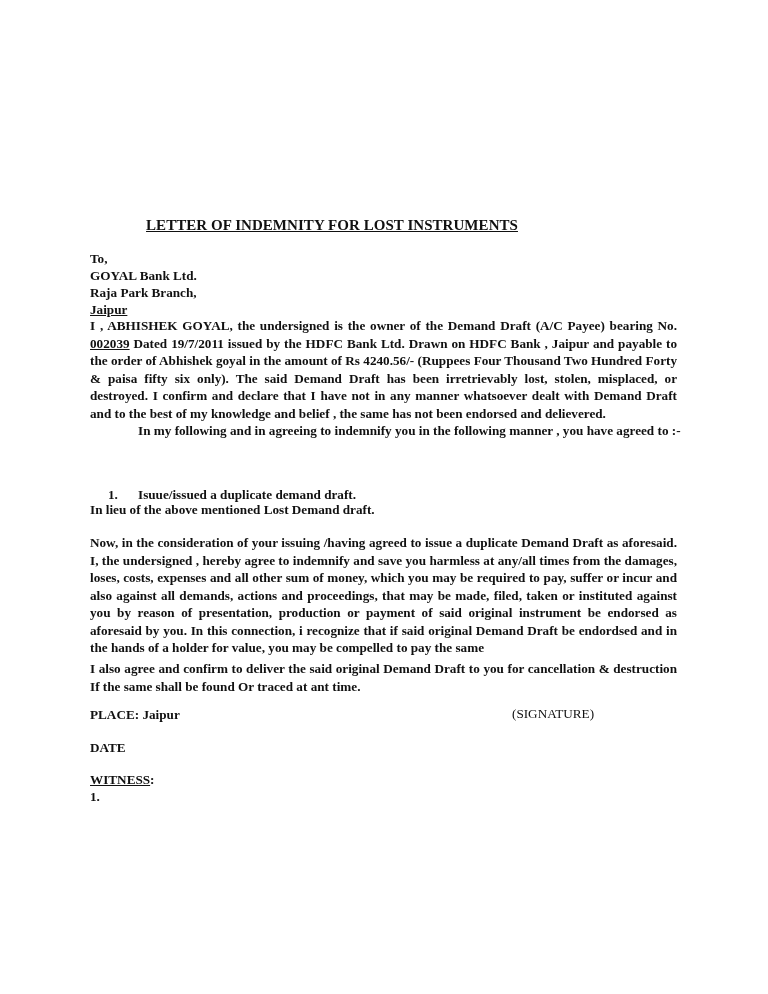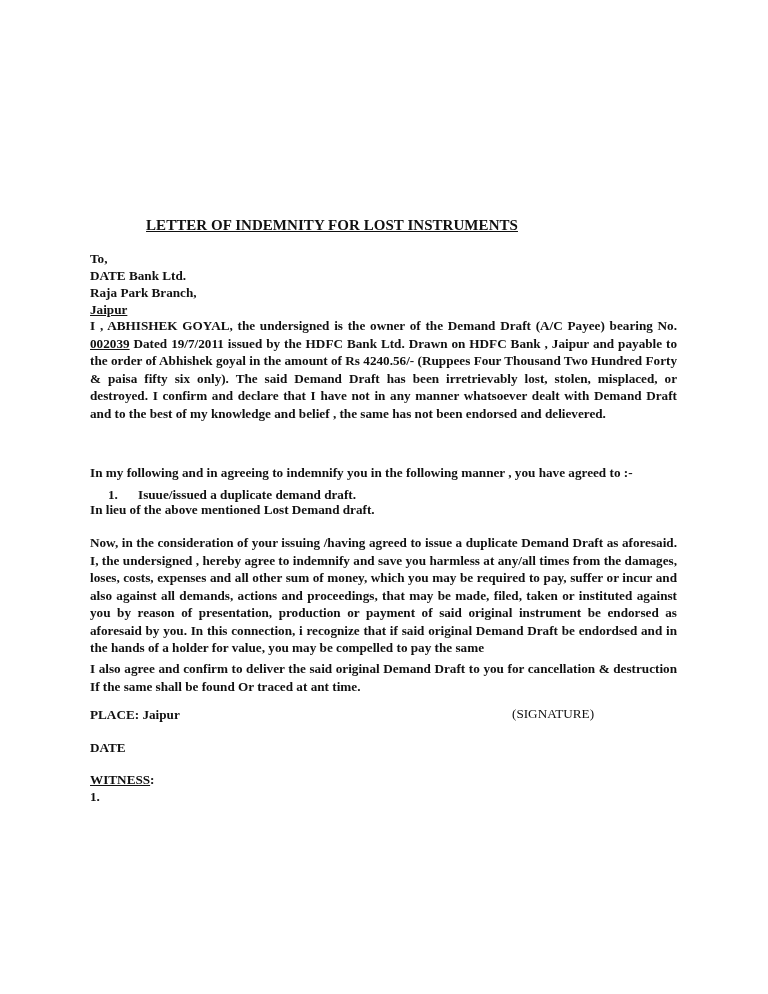--- a/index.html
+++ b/index.html
@@ -38,21 +38,21 @@
     width: 587px;
     font-weight: bold;
     font-size: 13.2px;
     line-height: 17.5px;
   }
   .addressee { top: 250px; line-height: 17px; }
   .addressee div { white-space: nowrap; }
   .u { text-decoration: underline; }
   .justify { text-align: justify; }
   .p1 { top: 317px; }
-  .p2 { top: 464px; }
+  .p2 { top: 422px; margin-left: 48px; }
   .list { top: 472px; }
   .list .li { padding-left: 18px; white-space: nowrap; margin-top: 14px; }
   .list .num { display: inline-block; width: 30px; }
   .p3 { top: 501px; }
   .p4 { top: 534px; }
   .p5 { top: 660px; }
   .place { top: 706px; }
   .signature {
     position: absolute;
     top: 706px;
@@ -66,21 +66,21 @@
 </style>
 </head>
 <body>
 
 <div class="page">
 
   <div class="title">LETTER OF INDEMNITY FOR LOST INSTRUMENTS</div>
 
   <div class="block addressee">
     <div>To,</div>
-    <div>DATE Bank Ltd.</div>
+    <div>GOYAL Bank Ltd.</div>
     <div>Raja Park Branch,</div>
     <div><span class="u">Jaipur</span></div>
   </div>
 
   <div class="block p1 justify"><span>I , ABHISHEK GOYAL, the undersigned is the owner of the Demand Draft (A/C Payee) bearing No. </span><span class="u">002039</span><span> Dated 19/7/2011 issued by the HDFC Bank Ltd. Drawn on HDFC Bank , Jaipur and payable to the order of Abhishek goyal   in the amount of Rs 4240.56/-  (Ruppees Four Thousand Two Hundred Forty &amp; paisa fifty six only). The said Demand Draft has been irretrievably lost, stolen, misplaced, or destroyed. I confirm and declare that I  have not in any manner whatsoever dealt with Demand Draft and to the best of my knowledge and belief , the same has not been endorsed and delievered.</span></div>
 
   <div class="block p2">In my following and in agreeing to indemnify you in the following manner , you have agreed to :-</div>
 
   <div class="block list">
     <div class="li">

